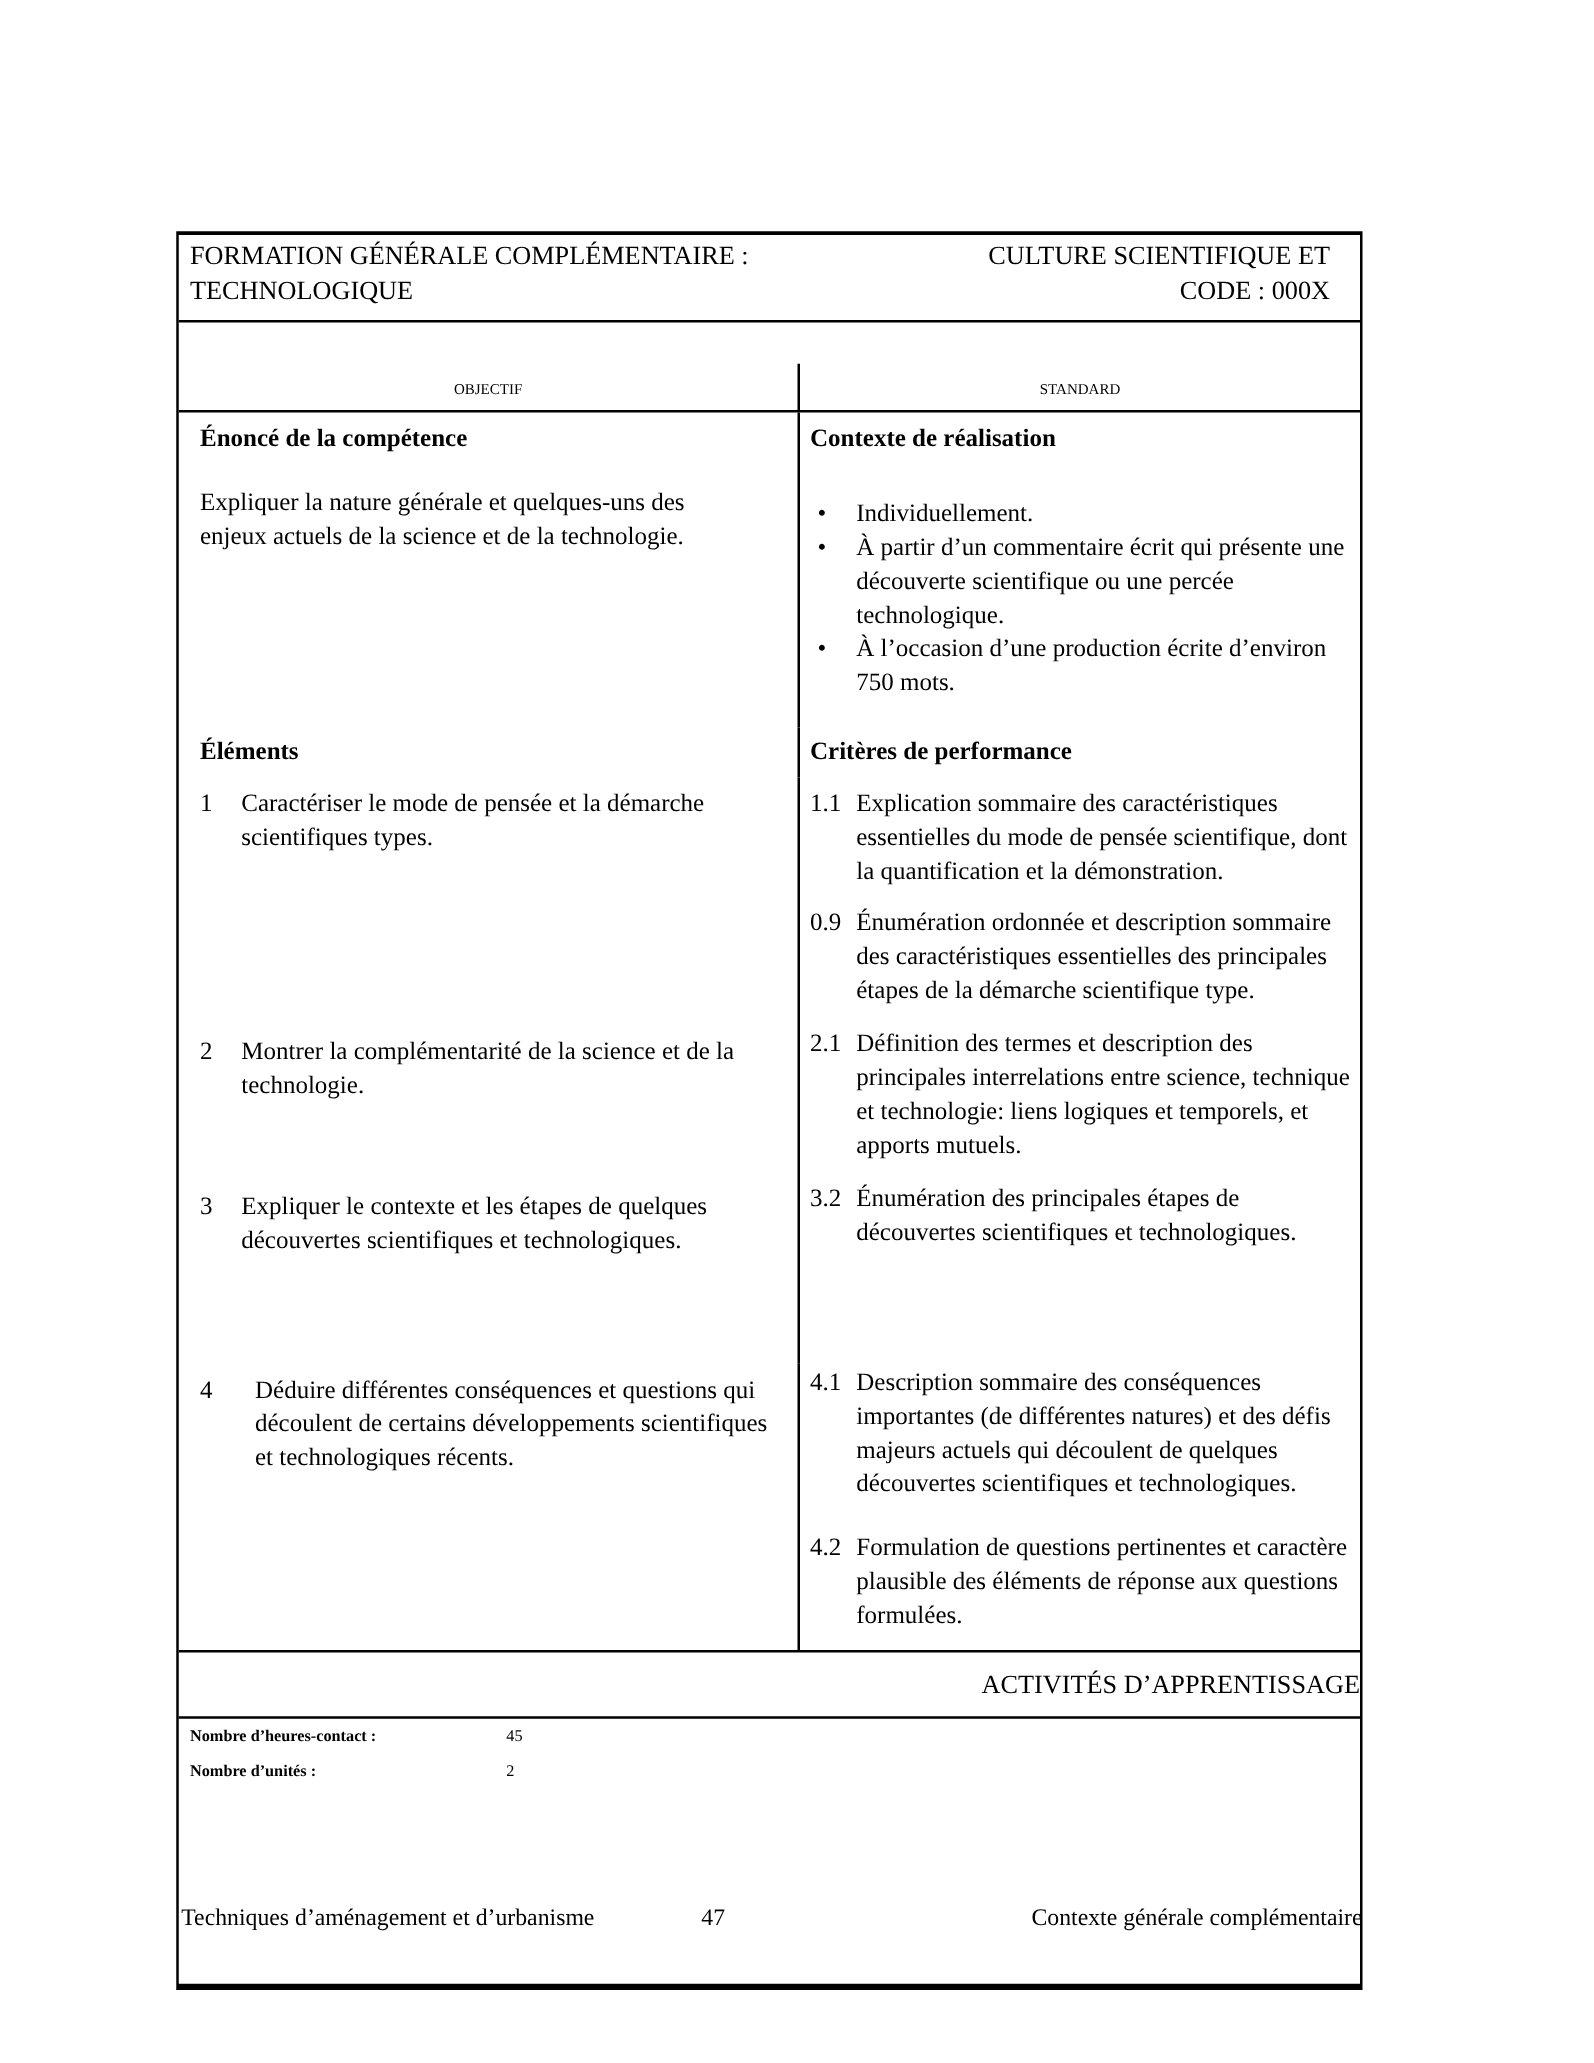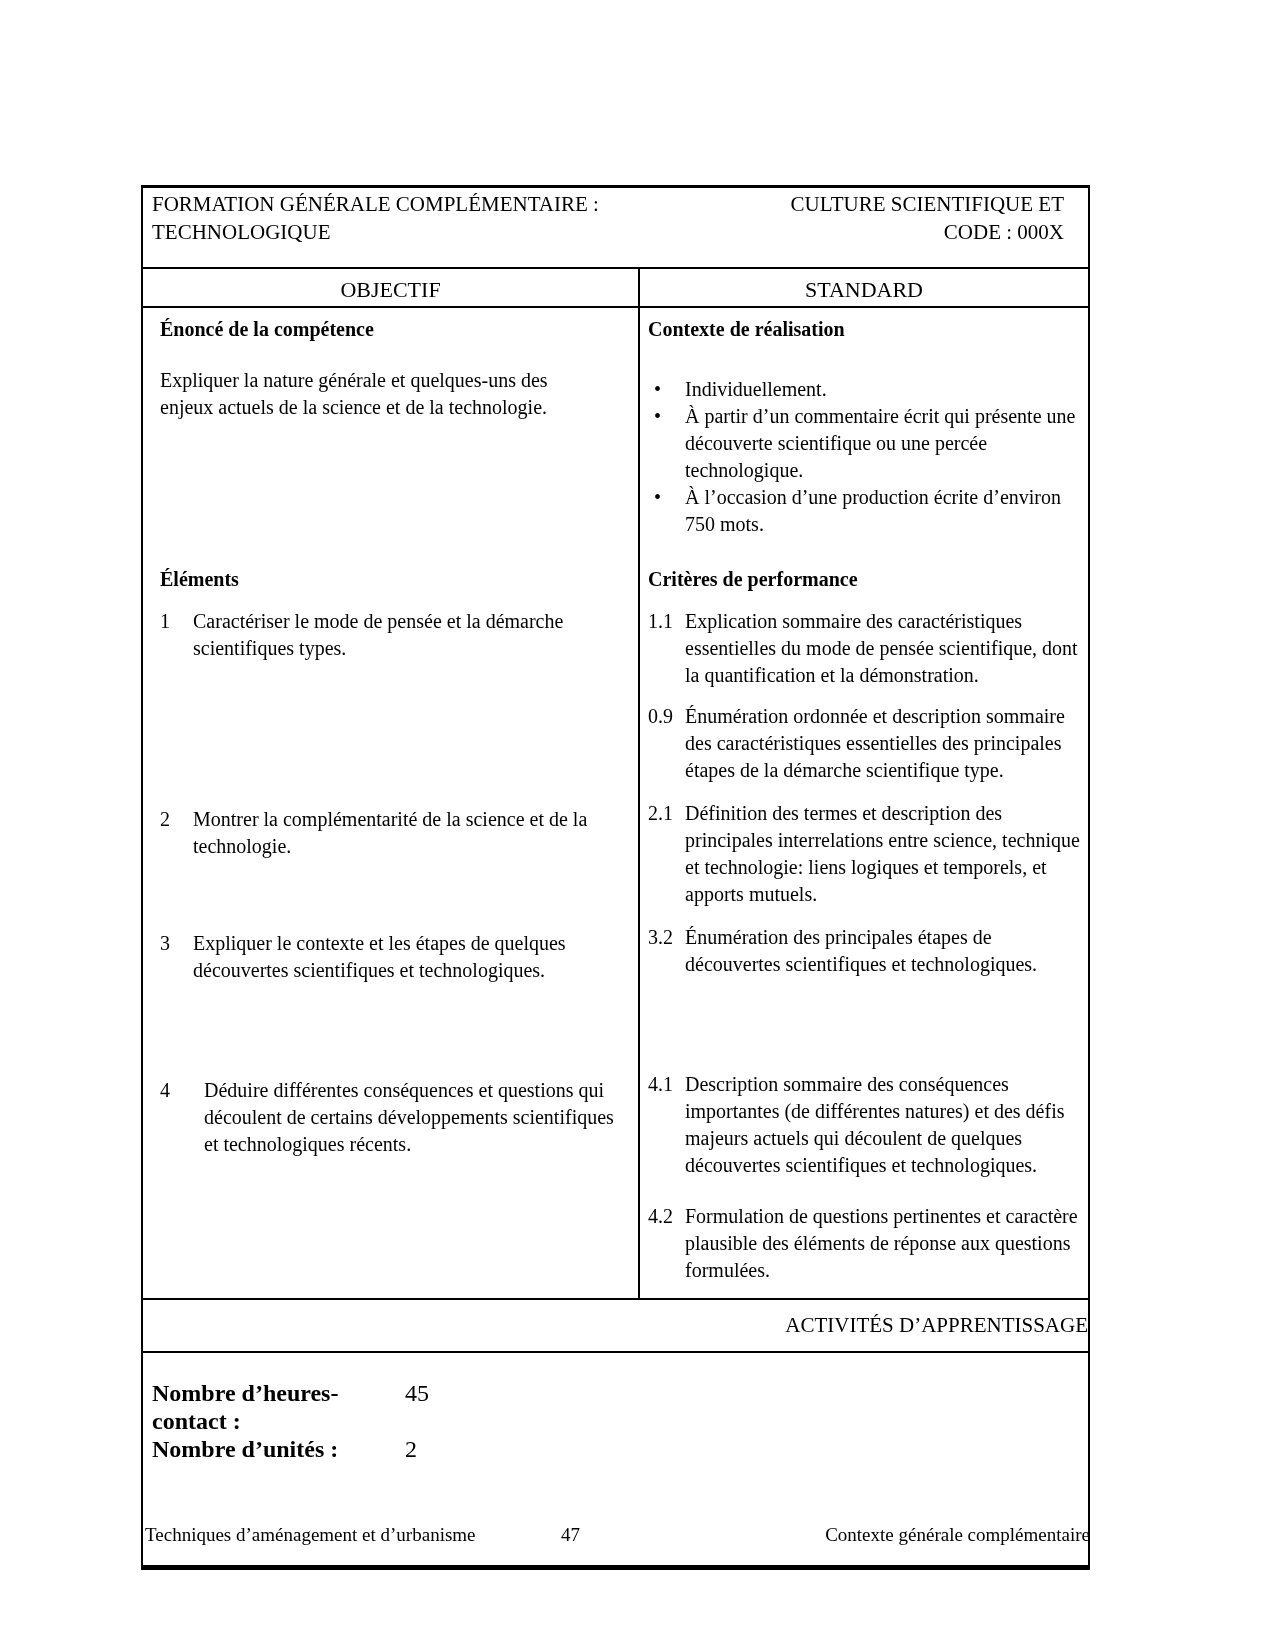--- a/index.html
+++ b/index.html
@@ -31,31 +31,32 @@
   }
   .row { box-sizing: border-box; }
 
   
   .title-row {
     display: flex;
     border-bottom: 2px solid #000;
     min-height: 62px;
     font-size: 21px;
     line-height: 28px;
-    padding: 2px 0 21px 0;
+    padding: 2px 0 10px 0;
   }
   .title-left { width: 56%; padding-left: 9px; }
   .title-right { flex: 1; text-align: right; padding-right: 24px; }
 
   
   .colhead-row {
     display: flex;
     border-bottom: 2px solid #000;
     min-height: 39px;
-    font-size: 22px;
+    font-size: 12px;
+    margin-top: 33px;
   }
   .colhead-row .lcell,
   .colhead-row .rcell {
     display: flex; align-items: center; justify-content: center;
     padding-top: 4px;
   }
 
   .lcell { width: 495px; box-sizing: border-box; }
   .rcell { flex: 1; border-left: 2px solid #000; box-sizing: border-box; }
 
@@ -100,22 +101,22 @@
     border-bottom: 2px solid #000;
     min-height: 53px;
     text-align: right;
     font-size: 21px;
     padding-top: 13px;
   }
 
   
   .numbers-row {
     min-height: 212px;
-    padding: 26px 0 0 9px;
-    font-size: 24px;
+    padding: 0 0 0 9px;
+    font-size: 13px;
     line-height: 28px;
   }
   .num-line { display: flex; }
   .num-line .lbl { font-weight: bold; width: 253px; flex: none; }
 
   
   .footer {
     position: absolute;
     left: 141px;
     top: 1522px;

